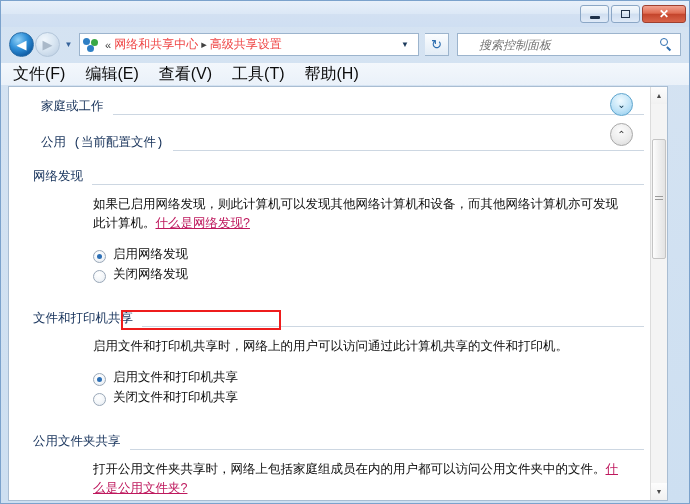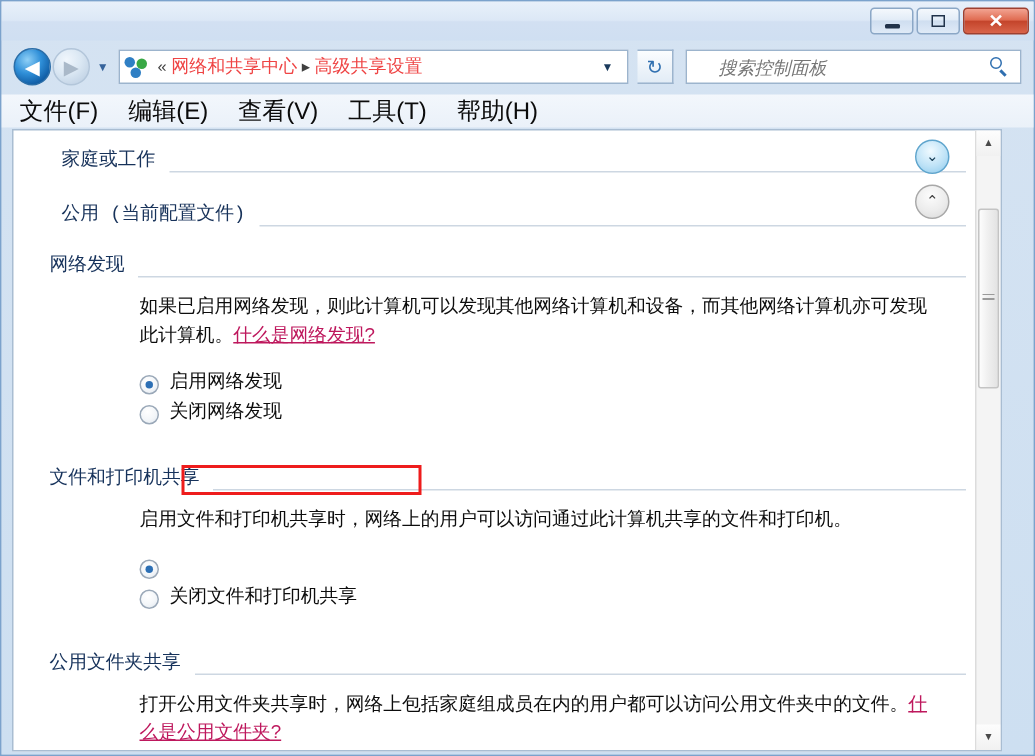--- a/index.html
+++ b/index.html
@@ -418,20 +418,21 @@
         <span class="htxt">文件和打印机共享</span>
         <span class="hline"></span>
       </div>
       <div class="sp10"></div>
       <div class="para">
         <span>启用文件和打印机共享时，网络上的用户可以访问通过此计算机共享的文件和打印机。</span>
       </div>
       <div class="sp10"></div>
       <div class="radiorow">
         <span class="radio on"></span>
+        <span class="radiolabel">启用文件和打印机共享</span>
       </div>
       <div class="radiorow">
         <span class="radio"></span>
         <span class="radiolabel">关闭文件和打印机共享</span>
       </div>
 
       <div class="sp16"></div>
       <div class="sp8"></div>
 
       <div class="sechdr lvl2">

